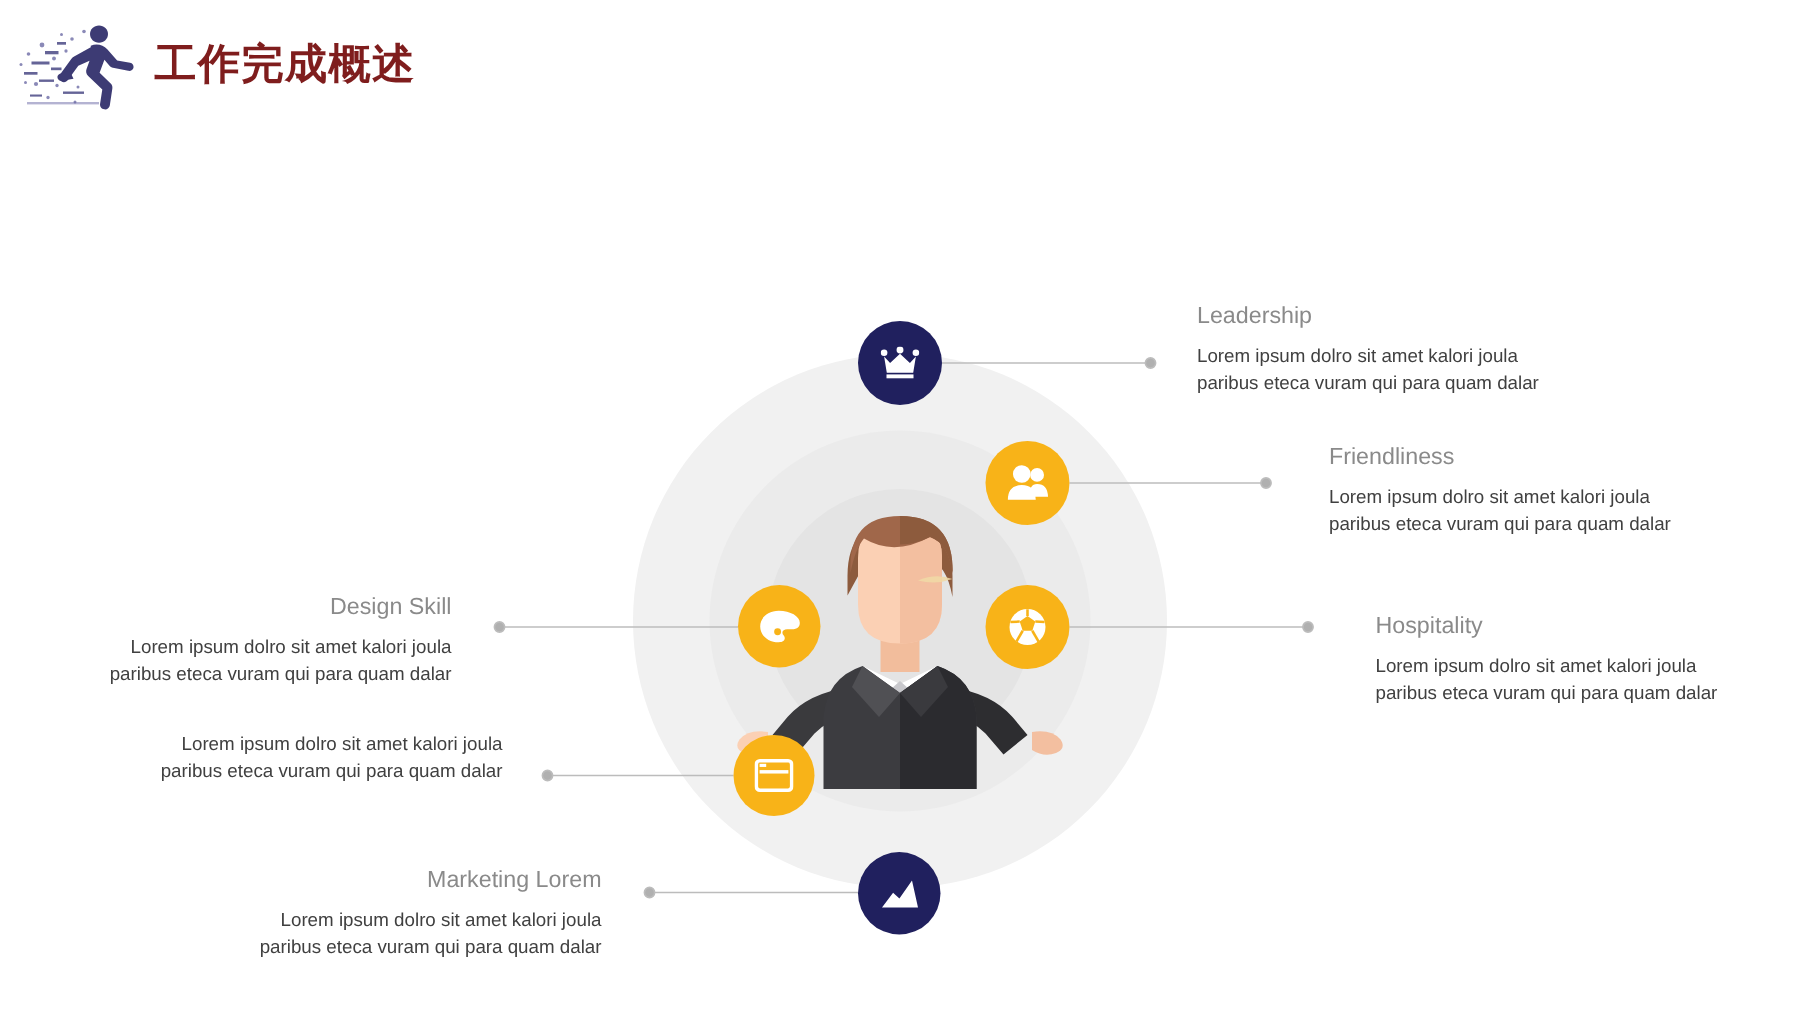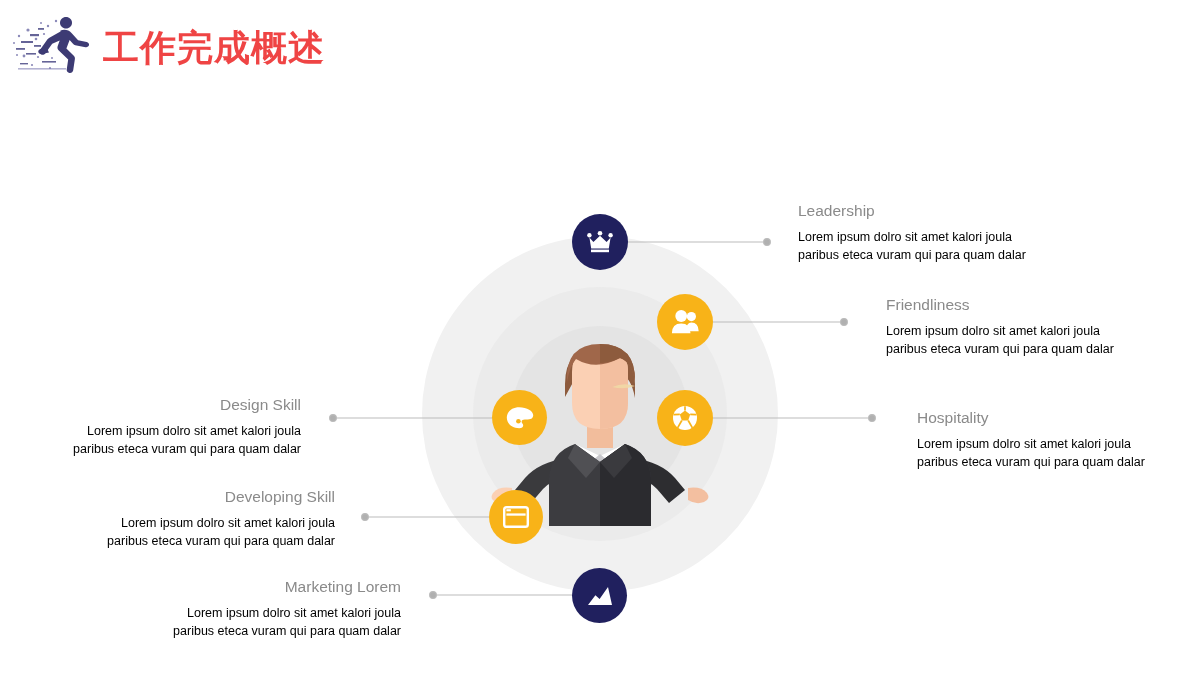--- a/index.html
+++ b/index.html
@@ -27,23 +27,23 @@
     position: absolute;
     left: 8px;
     top: 8px;
     width: 92px;
     height: 66px;
   }
   #page-title {
     position: absolute;
     left: 103px;
     top: 24px;
-    font-size: 36px;
+    font-size: 28px;
     font-weight: bold;
-    color: #ef4444;
+    color: #7f1d1d;
     letter-spacing: 1px;
     font-family: "DejaVu Sans", "Liberation Sans", sans-serif;
     white-space: nowrap;
   }
 
   
   #diagram {
     position: absolute;
     left: 0;
     top: 14px;
@@ -79,21 +79,21 @@
 
   .label-title {
     font-size: 15.5px;
     color: #8a8a8a;
     margin: 0 0 9px 0;
     font-weight: normal;
     white-space: nowrap;
   }
   .label-body {
     font-size: 12.5px;
-    color: #000000;
+    color: #404040;
     line-height: 1.42;
     margin: 0;
     white-space: nowrap;
   }
 </style>
 </head>
 <body>
 
 <div id="header">
 
@@ -291,21 +291,20 @@
     <p class="label-body">paribus eteca vuram qui para quam dalar</p>
   </div>
 
   <div class="label-block left" style="left:1px; top:382px;">
     <p class="label-title">Design Skill</p>
     <p class="label-body">Lorem ipsum dolro sit amet kalori joula</p>
     <p class="label-body">paribus eteca vuram qui para quam dalar</p>
   </div>
 
   <div class="label-block left" style="left:35px; top:474px;">
-    <p class="label-title">Developing Skill</p>
     <p class="label-body">Lorem ipsum dolro sit amet kalori joula</p>
     <p class="label-body">paribus eteca vuram qui para quam dalar</p>
   </div>
 
   <div class="label-block left" style="left:101px; top:564px;">
     <p class="label-title">Marketing Lorem</p>
     <p class="label-body">Lorem ipsum dolro sit amet kalori joula</p>
     <p class="label-body">paribus eteca vuram qui para quam dalar</p>
   </div>
 

